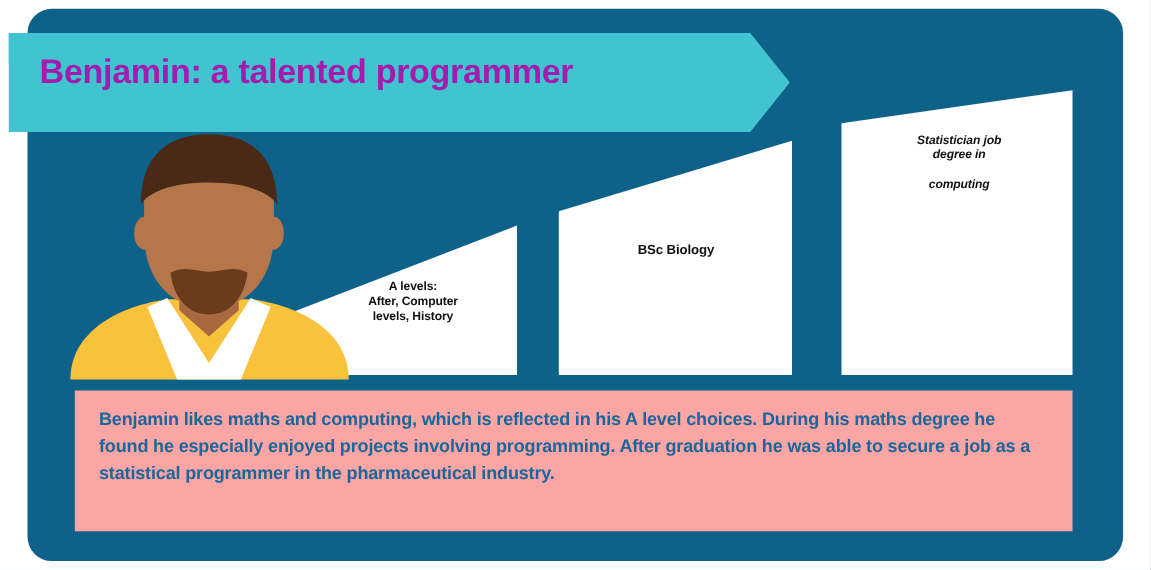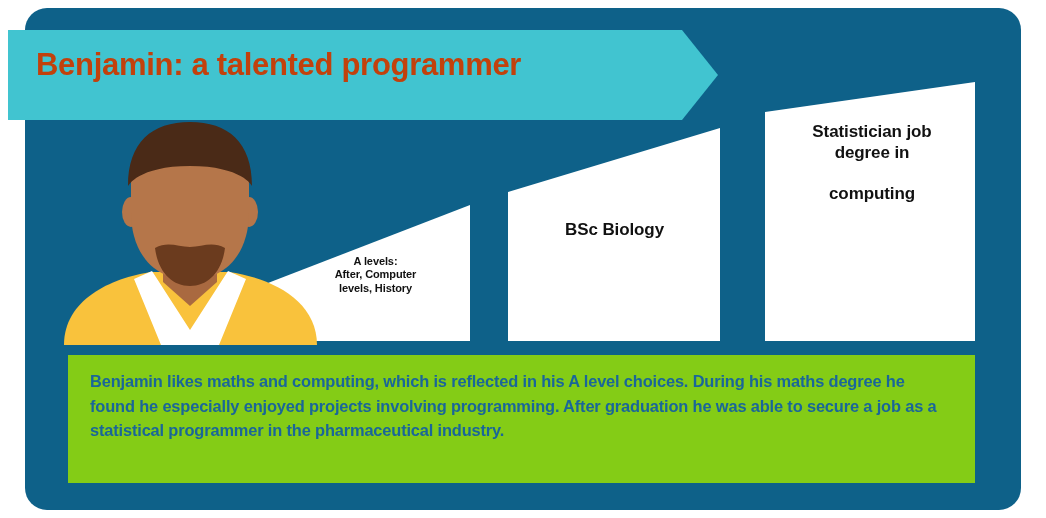--- a/index.html
+++ b/index.html
@@ -54,57 +54,58 @@
   .step-label.s1 {
     left: 288px;
     top: 255px;
     width: 175px;
     font-size: 11px;
   }
   .step-label.s2 {
     left: 512px;
     top: 220px;
     width: 205px;
-    font-size: 17px;
+    font-size: 12px;
   }
   .step-label.s3 {
     left: 772px;
     top: 122px;
     width: 200px;
-    font-size: 17px;
+    font-size: 11px;
+    font-style: italic;
   }
 
   
   .ribbon {
     position: absolute;
     left: 0;
     top: 0;
     width: 760px;
     height: 150px;
   }
   .ribbon-title {
     position: absolute;
     left: 36px;
     top: 47px;
     width: 650px;
-    color: #c2410c;
+    color: #a21caf;
     font-size: 31px;
     font-weight: bold;
     letter-spacing: -0.3px;
     white-space: nowrap;
   }
 
   
   .caption-box {
     position: absolute;
     left: 68px;
     top: 355px;
     width: 907px;
     height: 128px;
-    background: #84cc16;
+    background: #fca5a5;
     box-sizing: border-box;
     padding: 14px 22px 16px 22px;
   }
   .caption-text {
     color: #1a6699;
     font-size: 16.4px;
     font-weight: bold;
     line-height: 1.50;
     letter-spacing: -0.15px;
     margin: 0;

